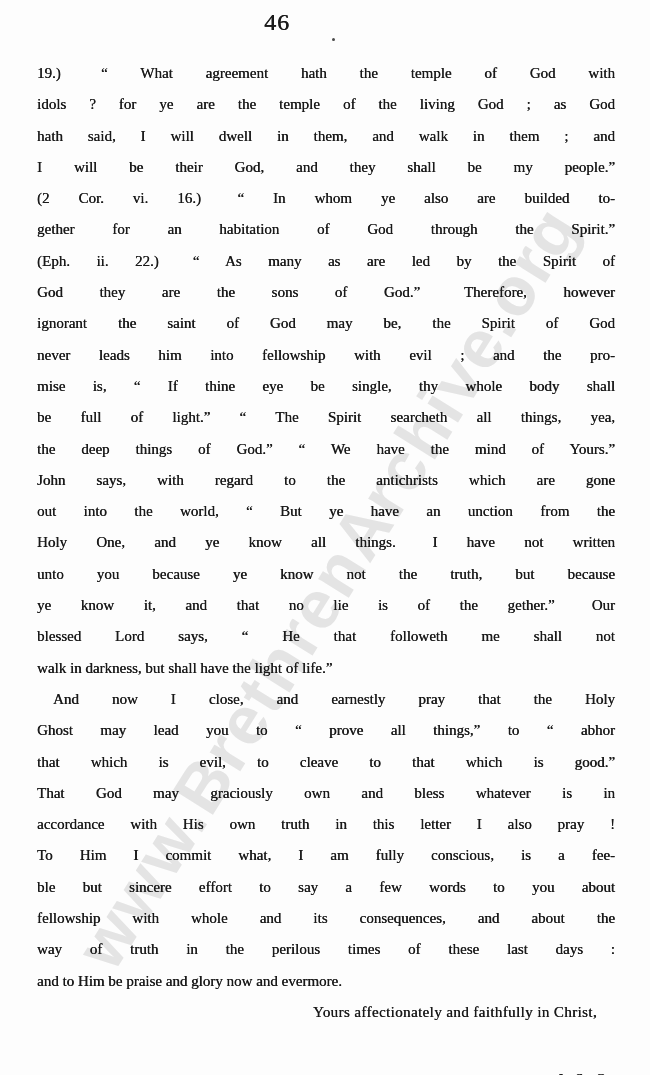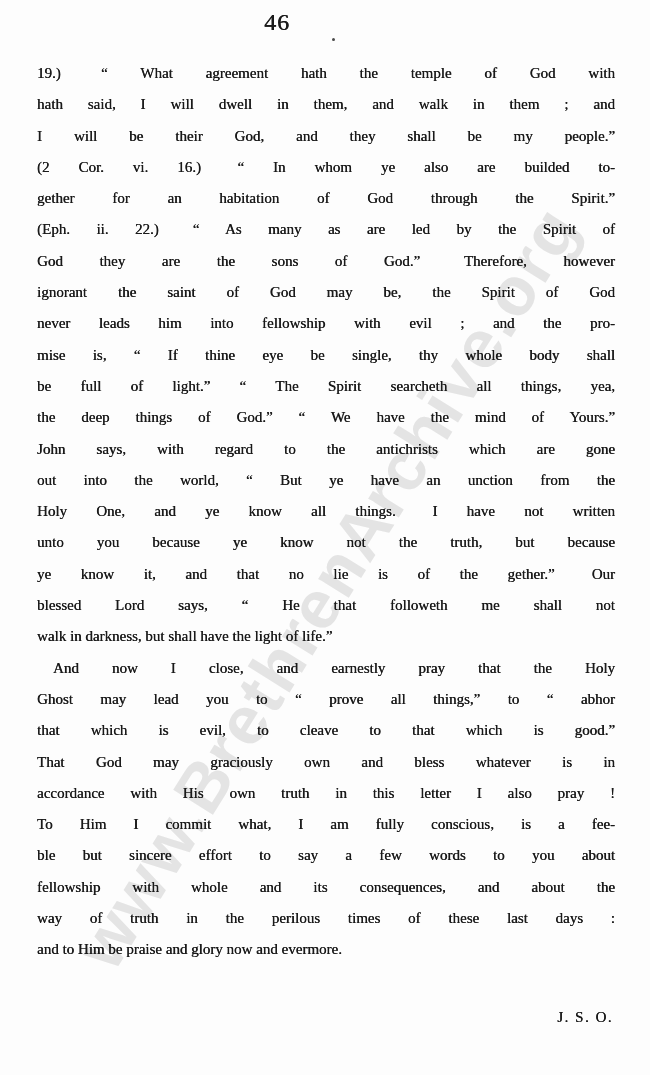--- a/index.html
+++ b/index.html
@@ -86,20 +86,21 @@
 </style>
 </head>
 <body>
 
 <div class="page">
   <div class="watermark">www.BrethrenArchive.org</div>
   <div class="artifact-dot"></div>
   <div class="page-number">46</div>
   <div class="body-text">
       <div class="line justify"><span>19.)  “ What agreement hath the temple of God with</span></div>
+      <div class="line justify"><span>idols ? for ye are the temple of the living God ; as God</span></div>
       <div class="line justify"><span>hath said, I will dwell in them, and walk in them ; and</span></div>
       <div class="line justify"><span>I will be their God, and they shall be my people.”</span></div>
       <div class="line justify"><span>(2 Cor. vi. 16.)  “ In whom ye also are builded to-</span></div>
       <div class="line justify"><span>gether for an habitation of God through the Spirit.”</span></div>
       <div class="line justify"><span>(Eph. ii. 22.)  “ As many as are led by the Spirit of</span></div>
       <div class="line justify"><span>God they are the sons of God.”  Therefore, however</span></div>
       <div class="line justify"><span>ignorant the saint of God may be, the Spirit of God</span></div>
       <div class="line justify"><span>never leads him into fellowship with evil ; and the pro-</span></div>
       <div class="line justify"><span>mise is, “ If thine eye be single, thy whole body shall</span></div>
       <div class="line justify"><span>be full of light.” “ The Spirit searcheth all things, yea,</span></div>
@@ -114,15 +115,16 @@
       <div class="line justify indent"><span>And now I close, and earnestly pray that the Holy</span></div>
       <div class="line justify"><span>Ghost may lead you to “ prove all things,” to “ abhor</span></div>
       <div class="line justify"><span>that which is evil, to cleave to that which is good.”</span></div>
       <div class="line justify"><span>That God may graciously own and bless whatever is in</span></div>
       <div class="line justify"><span>accordance with His own truth in this letter I also pray !</span></div>
       <div class="line justify"><span>To Him I commit what, I am fully conscious, is a fee-</span></div>
       <div class="line justify"><span>ble but sincere effort to say a few words to you about</span></div>
       <div class="line justify"><span>fellowship with whole and its consequences, and about the</span></div>
       <div class="line justify"><span>way of truth in the perilous times of these last days :</span></div>
       <div class="line"><span>and to Him be praise and glory now and evermore.</span></div>
+      <div class="line align-sig"><span>Yours affectionately and faithfully in Christ,</span></div>
       <div class="line align-right"><span>J. S. O.</span></div>
     </div>
 </div>
 
 </body></html>

